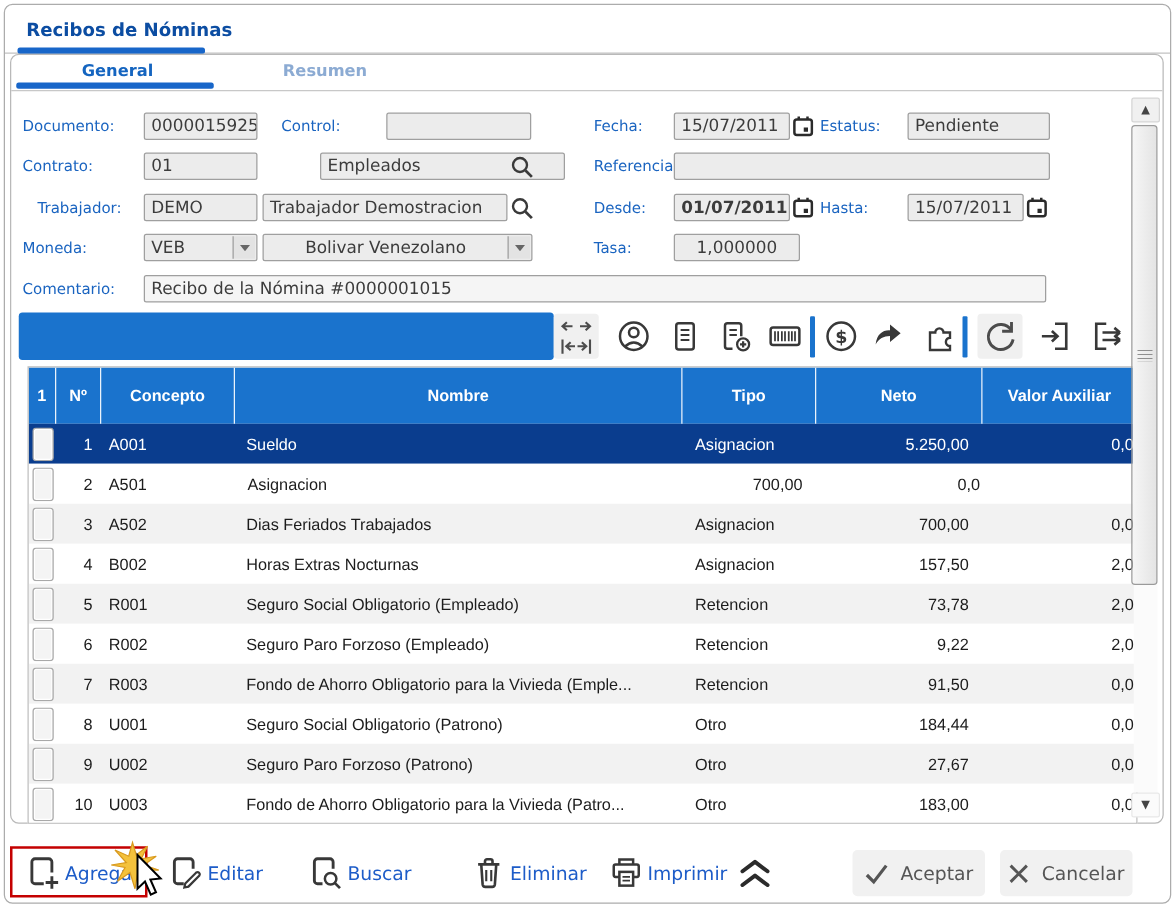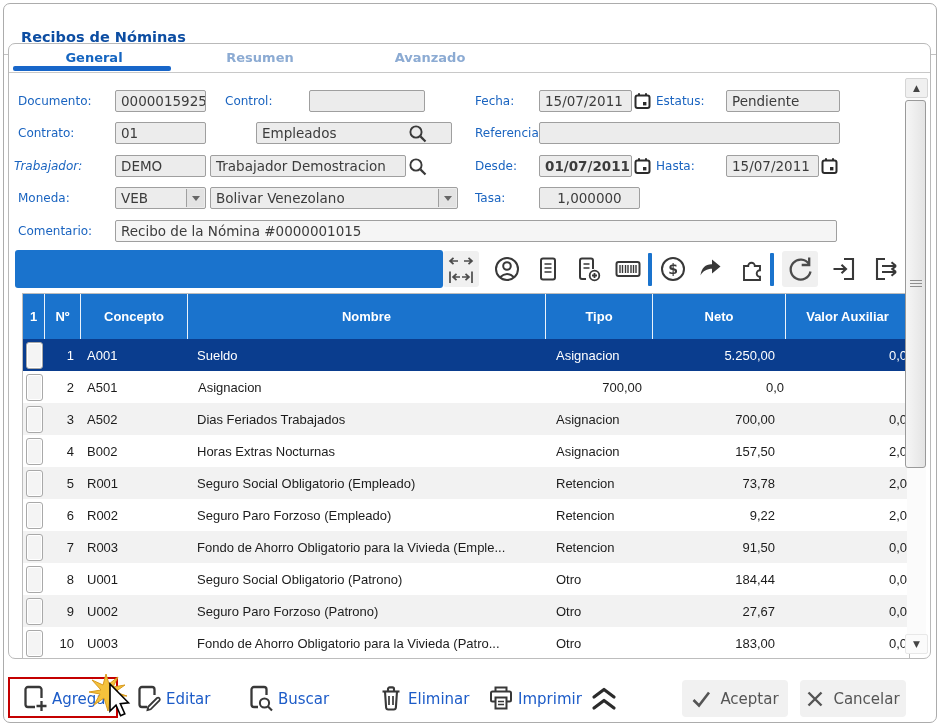--- a/index.html
+++ b/index.html
@@ -1,21 +1,21 @@
 <!DOCTYPE html>
 <html><head>
 <meta charset="utf-8">
 <style>
   html,body{margin:0;padding:0;background:#fff;}
   #screen{position:relative;width:941px;height:727px;background:#fff;overflow:hidden;
           font-family:"DejaVu Sans","Liberation Sans",sans-serif;}
   
   .dialog{position:absolute;left:3px;top:3px;width:934px;height:720px;border:1px solid #acacac;
           border-radius:7px;background:#fff;box-sizing:border-box;}
-  .titlebar{position:absolute;left:4px;top:20px;width:932px;height:34px;border-bottom:1px solid #c2c2c2;text-align:center;}
+  .titlebar{position:absolute;left:4px;top:8px;width:932px;height:34px;border-bottom:1px solid #c2c2c2;text-align:center;}
   .title{position:absolute;left:17px;top:9px;font-size:14.5px;font-weight:bold;color:#0c4da2;}
   .title-underline{position:absolute;left:10px;top:30px;width:150px;height:5px;background:#1866c9;border-radius:2px;}
   .panel{position:absolute;left:8px;top:43px;width:923px;height:616px;border:1px solid #b9b9b9;
          border-radius:7px;background:#fff;box-sizing:border-box;}
   
   .tab{position:absolute;top:50px;height:20px;font-size:13px;font-weight:bold;text-align:center;cursor:default;}
   .tab.active{color:#1565c0;}
   .tab.inactive{color:#8cabd3;}
   .tab-underline{position:absolute;left:13px;top:66px;width:158px;height:5px;background:#1866c9;border-radius:2px;}
   .tabs-border{position:absolute;left:9px;top:72px;width:921px;height:1px;background:#c8c8c8;}
@@ -75,21 +75,20 @@
 <div id="screen">
   <div class="dialog"></div>
   <div class="titlebar">
     <div class="title">Recibos de Nóminas</div>
     <div class="title-underline"></div>
   </div>
   <div class="panel"></div>
 
   <div class="tab active" style="left:15px;width:158px;">General</div>
   <div class="tab inactive" style="left:180px;width:160px;">Resumen</div>
-  <div class="tab inactive" style="left:345px;width:170px;">Avanzado</div>
   <div class="tab-underline"></div>
   <div class="tabs-border"></div>
 
   <div class="lbl" style="left:18px;top:94px;">Documento:</div>
   <div class="inp" style="left:115px;top:90px;width:91px;">0000015925</div>
   <div class="lbl" style="left:225px;top:94px;">Control:</div>
   <div class="inp" style="left:309px;top:90px;width:116px;"></div>
   <div class="lbl" style="left:475px;top:94px;">Fecha:</div>
   <div class="inp" style="left:539px;top:90px;width:93px;">15/07/2011</div>
   <span class="fic" style="left:634px;top:92px;">
@@ -107,21 +106,21 @@
   <div class="inp" style="left:210px;top:122px;width:196px;margin-left:46px;">Empleados</div>
   <span class="fic" style="left:408px;top:124px;">
     <svg width="19" height="19" viewBox="0 0 19 19">
         <circle cx="8" cy="8" r="5.6" fill="none" stroke="#3a3a3a" stroke-width="1.9"></circle>
         <path d="M12.4,12.4 L17.5,17.5" stroke="#3a3a3a" stroke-width="2.2"></path>
       </svg>
   </span>
   <div class="lbl" style="left:475px;top:126px;">Referencia:</div>
   <div class="inp" style="left:539px;top:122px;width:301px;"></div>
 
-  <div class="lbl" style="left:14px;top:159px;font-style:italic;">Trabajador:</div>
+  <div class="lbl" style="left:30px;top:159px;">Trabajador:</div>
   <div class="inp" style="left:115px;top:155px;width:91px;">DEMO</div>
   <div class="inp" style="left:210px;top:155px;width:196px;">Trabajador Demostracion</div>
   <span class="fic" style="left:408px;top:157px;">
     <svg width="19" height="19" viewBox="0 0 19 19">
         <circle cx="8" cy="8" r="5.6" fill="none" stroke="#3a3a3a" stroke-width="1.9"></circle>
         <path d="M12.4,12.4 L17.5,17.5" stroke="#3a3a3a" stroke-width="2.2"></path>
       </svg>
   </span>
   <div class="lbl" style="left:475px;top:159px;">Desde:</div>
   <div class="inp" style="left:539px;top:155px;width:93px;font-weight:bold;">01/07/2011</div>
@@ -142,21 +141,21 @@
       </svg>
   </span>
 
   <div class="lbl" style="left:18px;top:191px;">Moneda:</div>
   <div class="inp" style="left:115px;top:187px;width:91px;padding-right:22px;">
     <span>VEB</span>
     <span class="ddseg">
         <span class="ddtri"></span>
       </span>
   </div>
-  <div class="inp" style="left:210px;top:187px;width:248px;padding-right:24px;">
+  <div class="inp" style="left:210px;top:187px;width:216px;padding-right:24px;text-align:center;">
     <span>Bolivar Venezolano</span>
     <span class="ddseg">
         <span class="ddtri"></span>
       </span>
   </div>
   <div class="lbl" style="left:475px;top:191px;">Tasa:</div>
   <div class="inp right" style="left:539px;top:187px;width:101px;">1,000000</div>
 
   <div class="lbl" style="left:18px;top:224px;">Comentario:</div>
   <div class="inp lighter" style="left:115px;top:220px;width:722px;">Recibo de la Nómina #0000001015</div>

